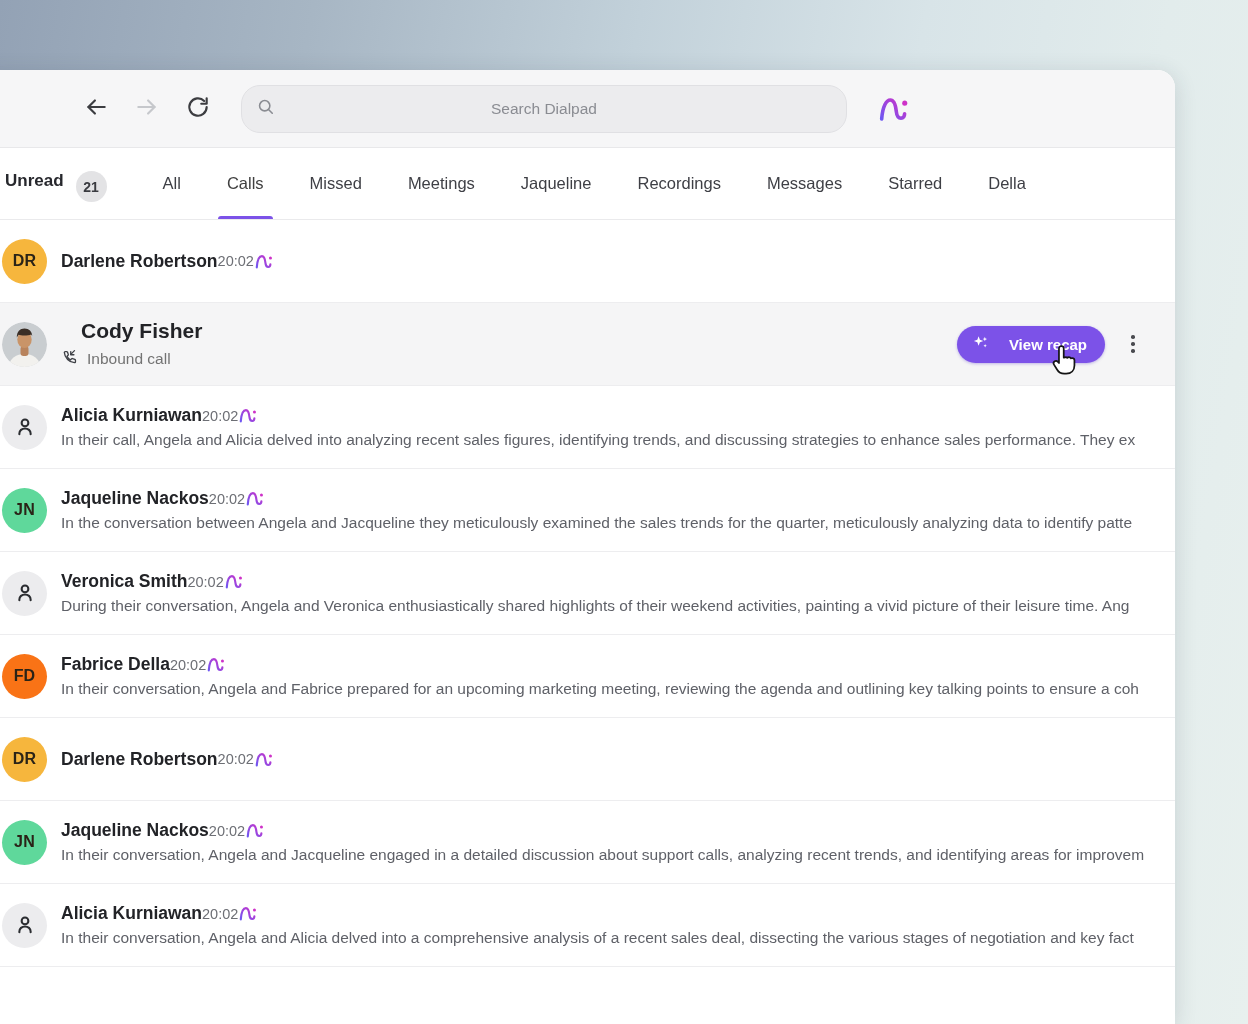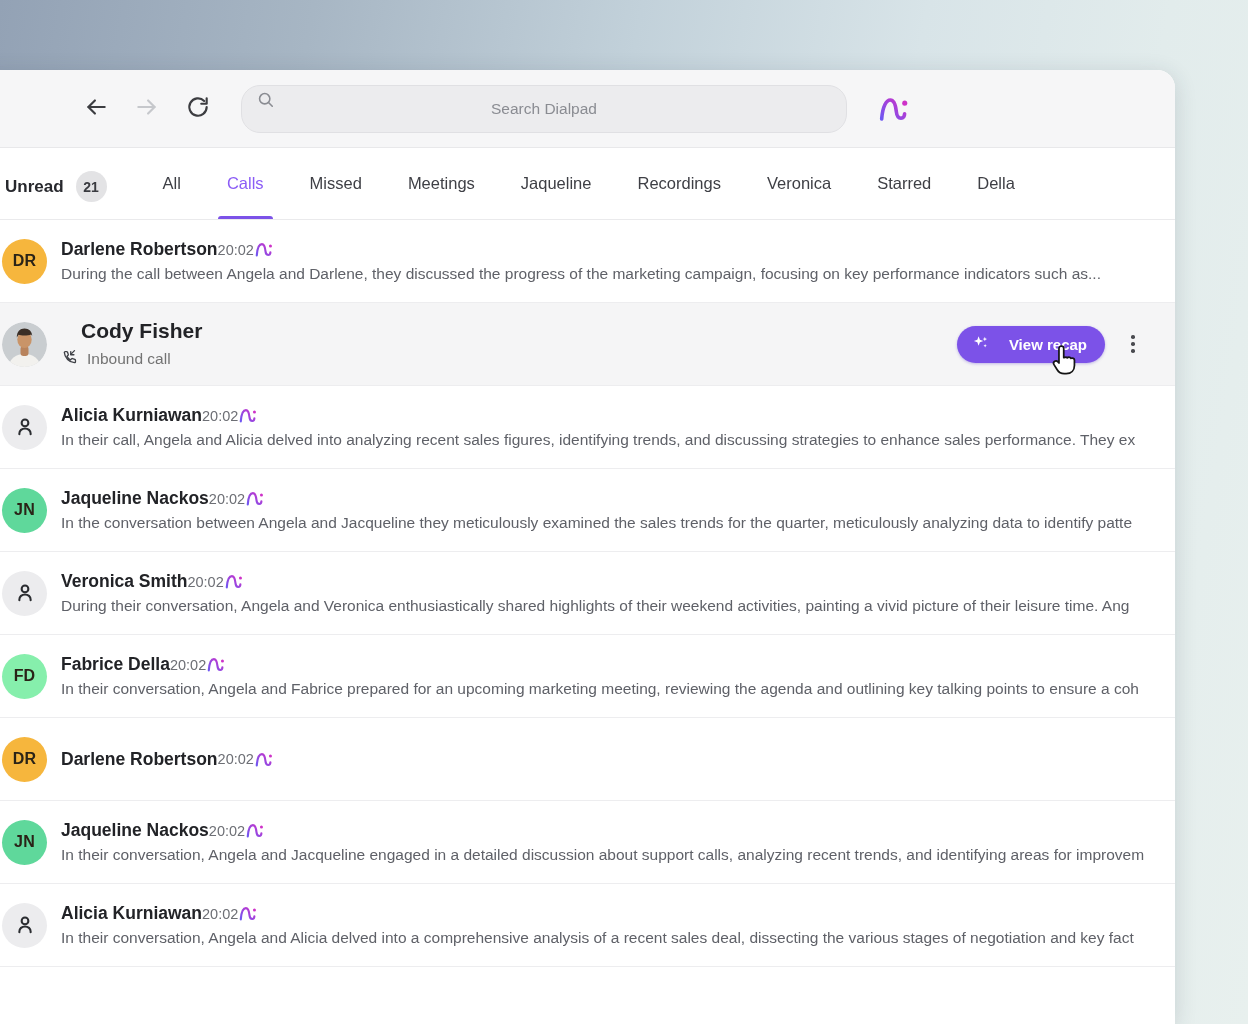--- a/index.html
+++ b/index.html
@@ -20,47 +20,47 @@
     height:78px; background:#f6f6f7; border-bottom:1px solid #e8e8ea;
     display:flex; align-items:center; padding-left:98px;
   }
   .nav-btn{ width:36px; height:36px; border:none; background:transparent;
     display:flex; align-items:center; justify-content:center; cursor:pointer; border-radius:8px; }
   .nav-btn + .nav-btn{ margin-left:15px; }
   .nav-btn svg{ width:26px; height:26px; }
   .search-box{
     margin-left:25px; width:606px; height:48px; border-radius:19px;
     background:#ececee; border:1px solid #e0e0e3;
-    display:flex; padding:4px 14px; position:relative;
+    display:flex; align-items:center; padding:4px 14px; position:relative;
   }
   .search-box svg{ width:19px; height:19px; flex:none; }
   .search-box input{
     position:absolute; left:0; right:0; top:0; bottom:0;
     background:transparent; border:none; outline:none;
     text-align:center; font-size:15.5px; color:#3c3d42;
     font-family:"Liberation Sans","DejaVu Sans",sans-serif;
   }
   .search-box input::placeholder{ color:#8a8c92; }
   .ai-logo{ margin-left:30px; width:32px; height:32px; display:flex; align-items:center; }
   
   .tabbar{
     height:72px; background:#fff; border-bottom:1px solid #eaeaec;
     display:flex; align-items:center; padding-left:25px; position:relative;
   }
-  .unread-group{ display:flex; align-items:center; gap:12px;margin-top:6px; }
+  .unread-group{ display:flex; align-items:flex-start; gap:12px;margin-top:6px; }
   .unread-label{ font-size:17px; font-weight:700; color:#27282d; }
   .unread-badge{
     min-width:31px; height:31px; border-radius:16px; background:#e3e3e5;
     display:flex; align-items:center; justify-content:center;
     font-size:14px; font-weight:700; color:#3a3b40; padding:0 6px;
   }
   .tabs{ display:flex; align-items:center; margin-left:56px; gap:46px; height:100%; }
   .tab{ font-size:16.5px; color:#3e3f45; height:100%; display:flex; align-items:center;
         position:relative; cursor:pointer; white-space:nowrap; }
-  .tab.active{ color:#8b5cf6; }
+  .tab.active{ color:#404040; }
   .tab.active::after{
     content:""; position:absolute; left:-9px; right:-9px; bottom:0; height:3px;
     background:#7C52E8; border-radius:3px 3px 0 0;
   }
   
   .list{ background:#fff; }
   .row{
     height:83px; display:flex; align-items:center;
     border-bottom:1px solid #ededef; padding-left:22px; position:relative;
     background:#fff;
@@ -162,21 +162,21 @@
       <span class="unread-label">Unread</span>
       <span class="unread-badge">21</span>
     </div>
     <div class="tabs" id="tabs">
         <span class="tab">All</span>
         <span class="tab active">Calls</span>
         <span class="tab">Missed</span>
         <span class="tab">Meetings</span>
         <span class="tab">Jaqueline</span>
         <span class="tab">Recordings</span>
-        <span class="tab">Veronica</span>
+        <span class="tab">Messages</span>
         <span class="tab">Starred</span>
         <span class="tab">Della</span>
       </div>
   </div>
 
   <div class="list" id="list">
       <div class="row">
     <div class="avatar" style="background: rgb(246, 182, 61);">DR</div>
     <div class="row-main">
       <div class="name-line">
@@ -188,21 +188,20 @@
                   <linearGradient id="aig1" x1="0" y1="1" x2="1" y2="0">
       <stop offset="0" stop-color="#6E57F2"></stop>
       <stop offset="1" stop-color="#CE32C8"></stop>
     </linearGradient>
                 </defs>
     <path d="M3.5 19.5 C4.2 10 7 5.2 10 5.2 C13 5.2 14.1 10 14.5 14 C14.8 17 16 18.9 18 18.9 C19.8 18.9 20.7 17.3 20.7 15.6" fill="none" stroke="url(#aig1)" stroke-width="2.7" stroke-linecap="round"></path>
     <circle cx="20.8" cy="7.6" r="1.9" fill="#CE32C8"></circle>
   </svg>
             </span>
       </div>
-      <div class="preview">During the call between Angela and Darlene, they discussed the progress of the marketing campaign, focusing on key performance indicators such as...</div>
 
     </div>
 
   </div>
       <div class="row selected">
     <div class="avatar">
           <svg viewBox="0 0 45 45">
   <circle cx="22.5" cy="22.5" r="22.5" fill="#c9cdd0"></circle>
   <ellipse cx="22.5" cy="43" rx="15" ry="11" fill="#f2f1ee"></ellipse>
   <rect x="18.5" y="24" width="8" height="10" rx="3" fill="#b8835c"></rect>
@@ -321,21 +320,21 @@
     <circle cx="20.8" cy="7.6" r="1.9" fill="#CE32C8"></circle>
   </svg>
             </span>
       </div>
       <div class="preview">During their conversation, Angela and Veronica enthusiastically shared highlights of their weekend activities, painting a vivid picture of their leisure time. Ang</div>
 
     </div>
 
   </div>
       <div class="row">
-    <div class="avatar" style="background: #86efac;">FD</div>
+    <div class="avatar" style="background: #f97316;">FD</div>
     <div class="row-main">
       <div class="name-line">
         <span class="name">Fabrice Della</span>
         <span class="time">20:02</span>
         <span class="ai-mini">
               <svg width="19" height="19" viewBox="0 0 24 24">
     <defs>
                   <linearGradient id="aig5" x1="0" y1="1" x2="1" y2="0">
       <stop offset="0" stop-color="#6E57F2"></stop>
       <stop offset="1" stop-color="#CE32C8"></stop>

